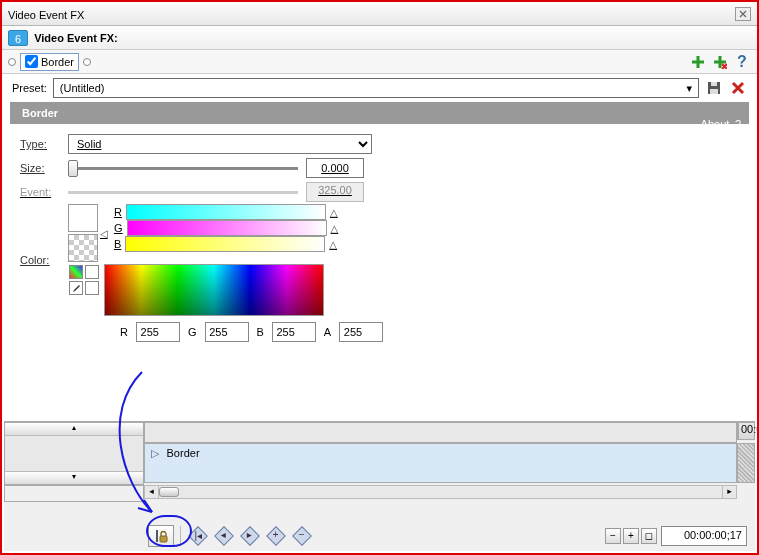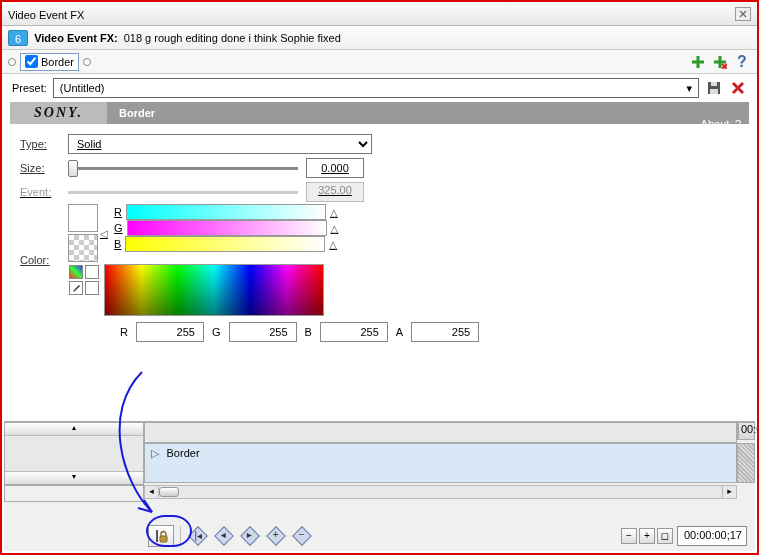--- a/index.html
+++ b/index.html
@@ -34,41 +34,41 @@
 .swatch.white { background: #fff; }
 .swatch.checker { background-image: linear-gradient(45deg,#ccc 25%,transparent 25%,transparent 75%,#ccc 75%),linear-gradient(45deg,#ccc 25%,transparent 25%,transparent 75%,#ccc 75%); background-size: 10px 10px; background-position: 0 0,5px 5px; }
 .minibtn { width: 14px; height: 14px; border: 1px solid #888; margin: 1px; display: inline-flex; align-items: center; justify-content: center; }
 .rgbstrip { height: 16px; width: 200px; border: 1px solid #999; }
 .rgbstrip.r { background: linear-gradient(to right,#0ff,#fff); }
 .rgbstrip.g { background: linear-gradient(to right,#f0f,#fff); }
 .rgbstrip.b { background: linear-gradient(to right,#ff0,#fff); }
 .tri { font-size: 10px; color: #555; }
 .spectrum { width: 220px; height: 52px; border: 1px solid #999; background: linear-gradient(to bottom,rgba(255,255,255,0),rgba(0,0,0,0.5)),linear-gradient(to right,#f00,#ff0,#0f0,#0ff,#00f,#f0f,#f00); position: relative; }
 .rgbinputs { display: flex; gap: 8px; margin-top: 6px; margin-left: 40px; align-items: center; }
-.rgbinputs input { width: 68px; height: 20px; border: 1px solid #888; text-align: right; padding-right: 8px; }
+.rgbinputs input { width: 44px; height: 20px; border: 1px solid #888; text-align: right; padding-right: 20px; }
 .gap { flex: 1; }
 .timelinewrap { border-top: 1px solid #aaa; position: absolute; left: 2px; right: 2px; bottom: 2px; height: 130px; background: #f0f0f0; }
 .tlgrid { display: grid; grid-template-columns: 140px 1fr 18px; height: 80px; }
 .tlruler { background: linear-gradient(#e8e8e8,#d8d8d8); border: 1px solid #aaa; font-size: 9px; display: flex; position: relative; height: 18px; }
 .tlruler span { flex: 1; border-left: 1px solid #aaa; padding-left: 2px; }
 .tltrackname { background: #d8e8f7; border: 1px solid #aaa; padding: 3px 6px; height: 40px; }
 .tltrackname .tri2 { color: #557; display: inline-block; margin-right: 4px; }
 .tltrackrow { position: relative; height: 40px; }
 .tltrack { background: repeating-linear-gradient(45deg,#b5b5b5,#b5b5b5 1px,#ddd 2px,#ddd 3px); border: 1px solid #aaa; height: 40px; position: relative; }
 .tlscroll { height: 14px; border: 1px solid #bbb; background: #e8e8e8; grid-column: 2; display: flex; }
 .tlscroll .arr { width: 14px; text-align: center; border-right: 1px solid #bbb; font-size: 9px; }
 .tlscroll .arr:last-child { border-left: 1px solid #bbb; border-right: none; }
 .tlscroll .track { flex: 1; position: relative; }
 .tlscroll .thumb { position: absolute; left: 0; width: 20px; top: 1px; bottom: 1px; background: linear-gradient(#fff,#ccc); border: 1px solid #999; border-radius: 3px; }
 .bottombar { display: flex; align-items: center; gap: 4px; padding: 2px 4px; position: absolute; bottom: 2px; left: 140px; right: 4px; }
 .diamond { width: 14px; height: 14px; background: #cfd8ea; border: 1px solid #6a7ca5; transform: rotate(45deg); display: inline-block; margin: 2px 4px; position: relative; }
 .diamond span { position: absolute; transform: rotate(-45deg); font-size: 10px; left: 2px; top: 0; color: #334; }
 .zoombtns { display: flex; gap: 2px; margin-left: auto; }
 .zoombtns .zbtn { width: 16px; height: 16px; border: 1px solid #999; background: linear-gradient(#fff,#ddd); text-align: center; font-size: 10px; line-height: 14px; }
-.tcbox { width: 70px; height: 20px; border: 1px solid #888; background: #fff; text-align: right; padding: 2px 4px; }
+.tcbox { width: 86px; height: 20px; border: 1px solid #888; background: #fff; text-align: right; padding: 2px 4px; }
 .vscroll { border: 1px solid #aaa; background: #e8e8e8; display: flex; flex-direction: column; }
 .vscroll .arr { height: 13px; text-align: center; font-size: 8px; background: linear-gradient(#fff,#ddd); border-bottom: 1px solid #bbb; }
 .vscroll .arr:last-child { border-top: 1px solid #bbb; border-bottom: none; }
 .arrow-annot { position: absolute; pointer-events: none; z-index: 100; }
 .lockbtn { width: 26px; height: 22px; border: 1px solid #999; background: linear-gradient(#fff,#e8e8e8); display: inline-flex; align-items: center; justify-content: center; position: relative; }
 .circle-annot { position: absolute; border: 2px solid #1a1ade; border-radius: 50%/60%; width: 46px; height: 32px; left: 142px; bottom: 4px; z-index: 99; pointer-events: none; }
 </style>
 </head>
 <body>
 
@@ -77,21 +77,20 @@
   <div class="closebox">
     <svg width="8" height="8">
         <path d="M1 1 L7 7 M7 1 L1 7" stroke="#666" stroke-width="1.2"></path>
       </svg>
   </div>
 </div>
 
 <div class="header2">
   <span class="badge">6</span>
   <b>Video Event FX:</b>
-  <span>018 g rough editing done i think Sophie fixed</span>
 </div>
 
 <div class="chainbar">
   <span class="node"></span>
   <div class="chainbox">
     <input type="checkbox" checked="" style="">
     <span>Border</span>
   </div>
   <span class="node"></span>
   <div class="gap"></div>
@@ -125,21 +124,20 @@
       </svg>
   </div>
   <div class="iconbtn">
     <svg width="14" height="14">
         <path d="M2 2 L12 12 M12 2 L2 12" stroke="#c22" stroke-width="3"></path>
       </svg>
   </div>
 </div>
 
 <div class="pluginhdr">
-  <div class="sony">SONY.</div>
   <div class="pname">Border</div>
   <div class="about"><span>About</span>&nbsp;&nbsp;<span>?</span></div>
 </div>
 
 <div class="props">
   <div class="row">
     <label>Type:</label>
     <select style="width:304px">
       <option>Solid</option>
     </select>

